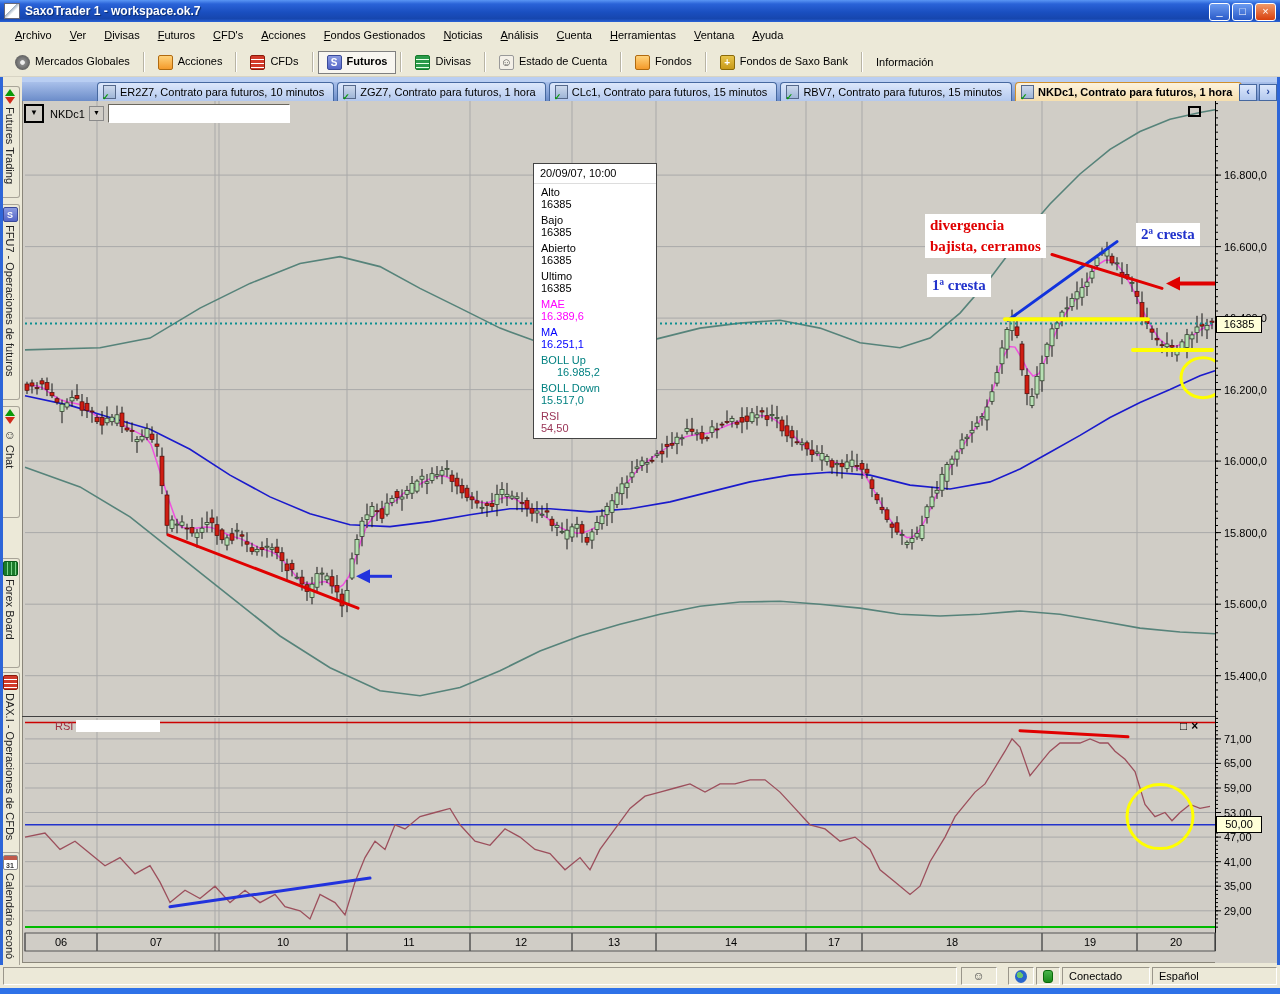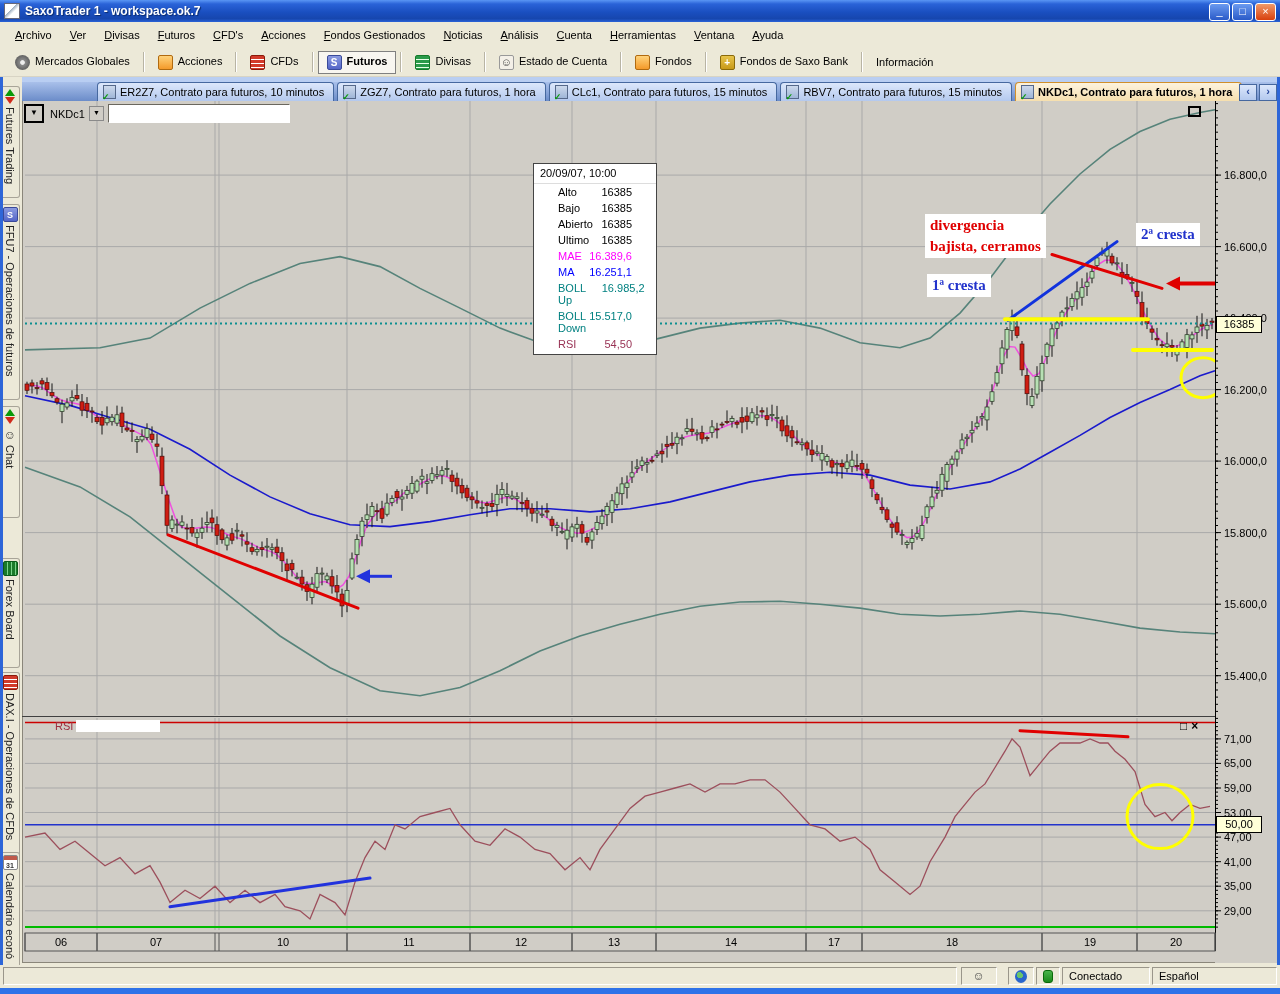--- a/index.html
+++ b/index.html
@@ -64,21 +64,21 @@
   
   #chart-svg{position:absolute;left:0;top:0;z-index:10;}
   .combo-btn{position:absolute;left:24px;top:104px;width:20px;height:19px;background:#d0cdc6;border:2px solid #000;
     box-sizing:border-box;text-align:center;line-height:14px;font-size:8px;z-index:20;}
   .combo{position:absolute;left:50px;top:105px;height:17px;display:flex;align-items:center;gap:4px;z-index:20;}
   .combo .arr{width:13px;height:13px;border:1px solid #8a8a8a;background:#d0cdc6;font-size:7px;text-align:center;line-height:12px;}
   .chart-input{position:absolute;left:108px;top:104px;width:182px;height:19px;background:#fff;
     border:1px solid;border-color:#6a675e #fff #fff #6a675e;box-sizing:border-box;z-index:20;}
   .tooltip{position:absolute;left:533px;top:163px;width:122px;background:#fff;border:1px solid #444;z-index:25;padding-bottom:2px;}
   .tt-head{padding:3px 6px 4px;border-bottom:1px solid #ddd;}
-  .tt-row{display:flex;justify-content:space-between;padding:2px 24px;}
+  .tt-row{display:flex;justify-content:space-between;padding:2px 7px;flex-direction:column;}
   .anno{position:absolute;background:#fff;font-family:"Liberation Serif",serif;font-weight:bold;font-size:15px;
     line-height:1.4;padding:1px 5px;z-index:25;white-space:nowrap;}
   .anno.red{color:#e00000;}
   .anno.blue{color:#2233cc;}
   .px-label{position:absolute;left:1216px;width:46px;height:17px;background:#ffffd8;border:1px solid #000;
     box-sizing:border-box;text-align:center;line-height:15px;z-index:25;}
   .corner-restore{position:absolute;left:1188px;top:106px;width:13px;height:11px;border:2px solid #000;box-sizing:border-box;z-index:25;}
   .rsi-corner{position:absolute;left:1180px;top:719px;z-index:25;font-size:12px;font-weight:bold;display:flex;gap:4px;}
   .rsi-title{position:absolute;left:55px;top:720px;z-index:25;display:flex;align-items:center;gap:3px;}
   .rsi-title b{color:#9c2f3f;font-weight:normal;}

